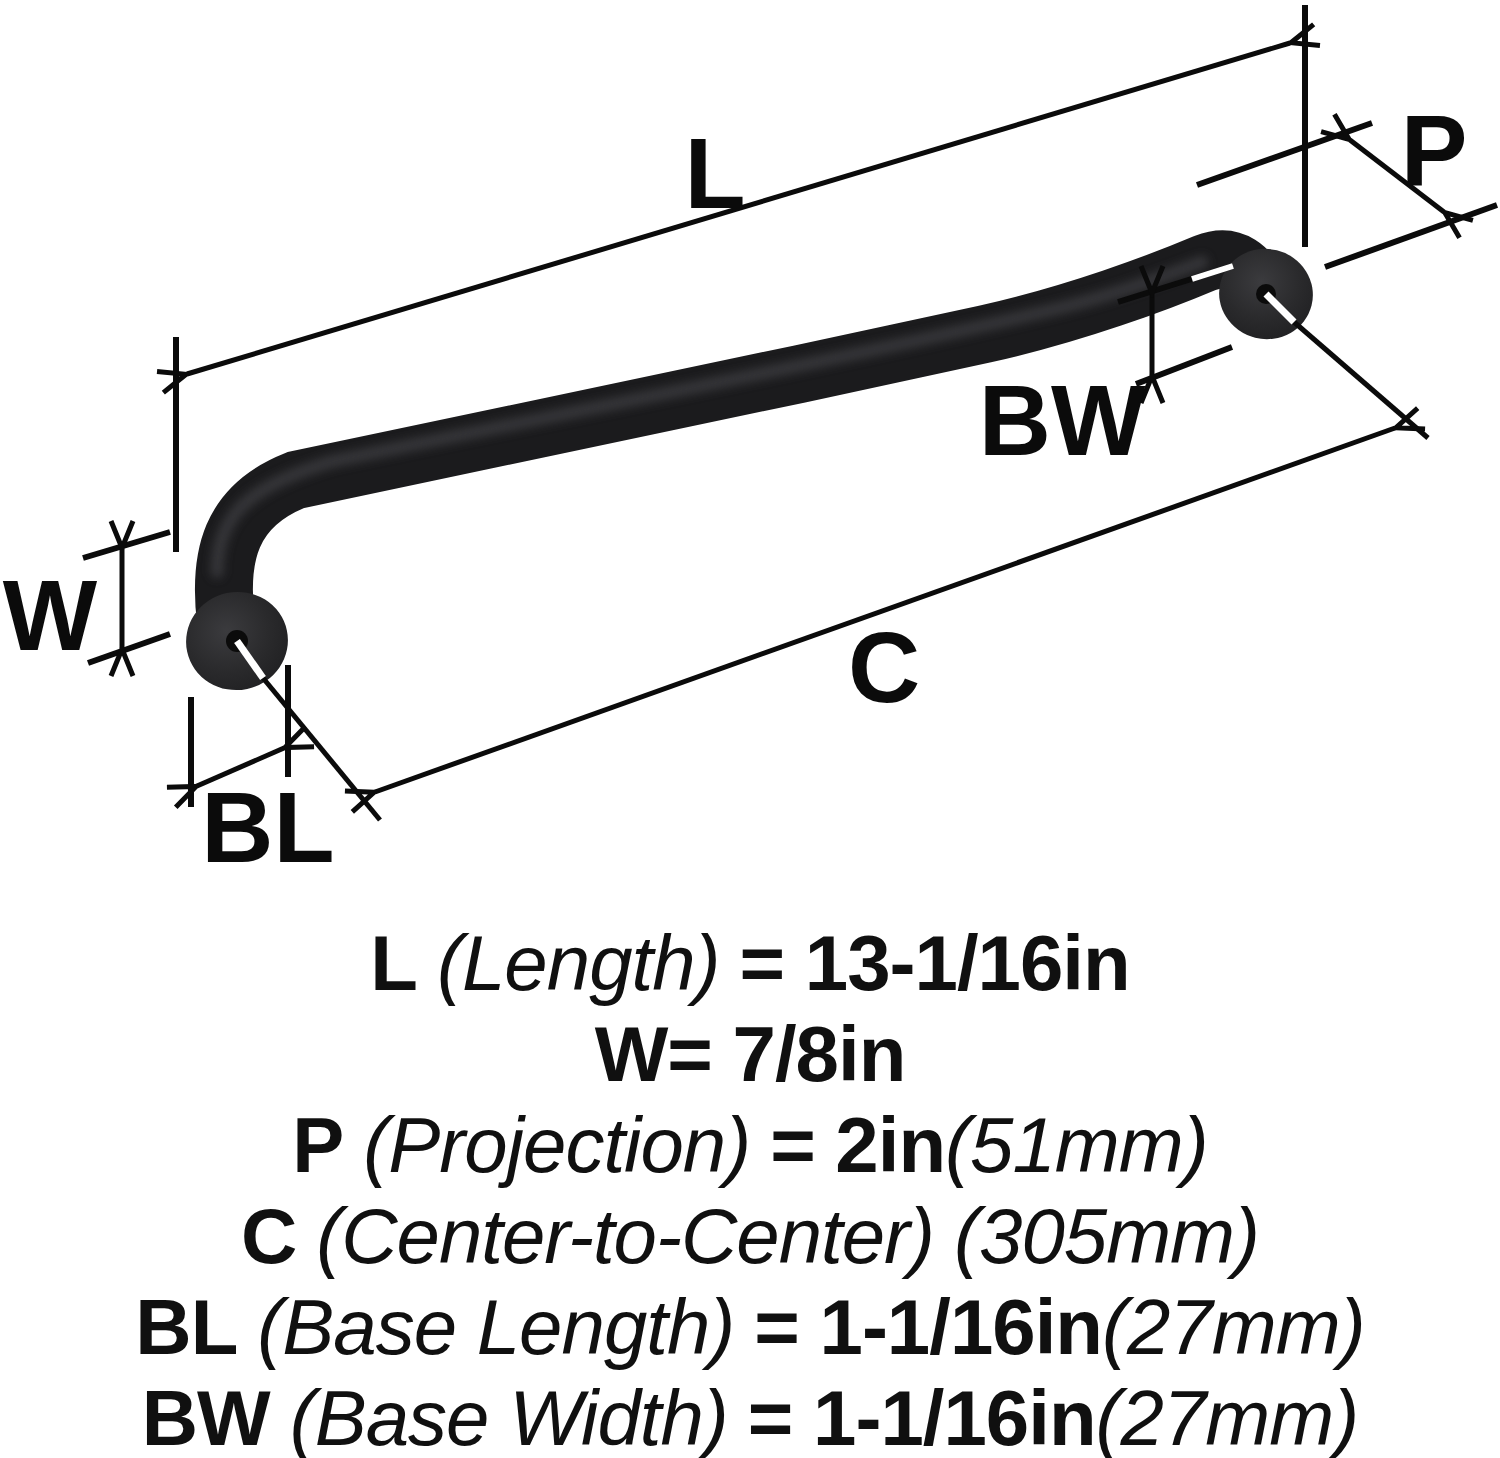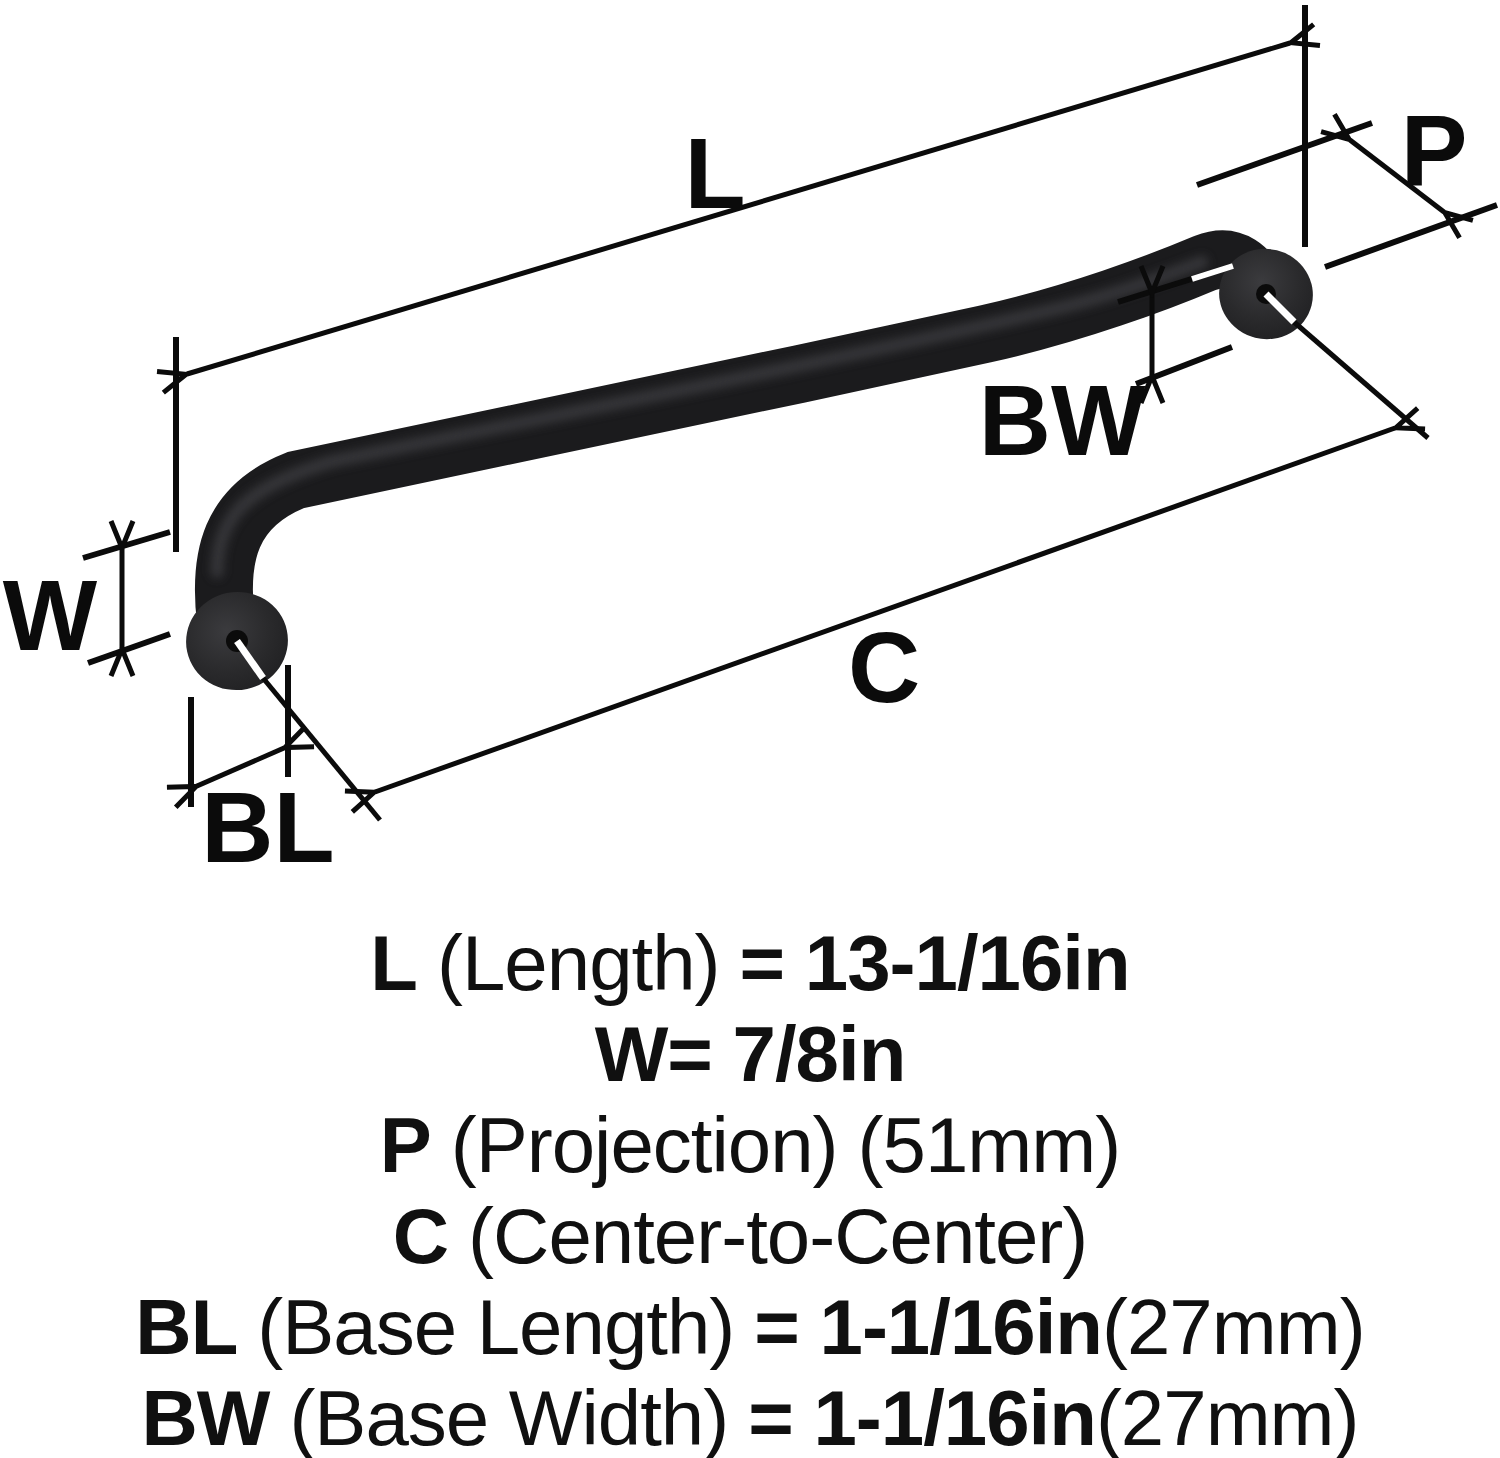--- a/index.html
+++ b/index.html
@@ -4,21 +4,21 @@
 <style>
   html,body{margin:0;padding:0;background:#ffffff;}
   body{width:1500px;height:1458px;overflow:hidden;font-family:"Liberation Sans",sans-serif;}
   .stage{position:relative;width:1500px;height:1458px;background:#fff;}
   .diagram-svg{position:absolute;left:0;top:0;}
   .dim-label{font-family:"Liberation Sans",sans-serif;font-weight:bold;font-size:100px;fill:#0b0b0b;}
   .specs{position:absolute;left:0;top:912px;width:1500px;padding-top:6px;}
   .spec-row{height:91px;display:flex;justify-content:center;align-items:baseline;
             font-size:78px;color:#101010;letter-spacing:-1px;line-height:91px;white-space:pre;}
   .spec-row .b{font-weight:700;}
-  .spec-row .r{font-weight:400;}
+  .spec-row .r{font-weight:400;font-style:italic;}
   .spec-row .nm{margin:0 20px;}
 </style>
 </head>
 <body>
 
 <div class="stage">
 
   <svg class="diagram-svg" width="1500" height="912" viewBox="0 0 1500 912">
     <defs>
       <marker id="ah" markerUnits="userSpaceOnUse" markerWidth="44" markerHeight="32" viewBox="-2 -14 44 28" refX="2" refY="0" orient="auto-start-reverse">
@@ -84,24 +84,24 @@
   </svg>
 
   <div class="specs">
     <div class="spec-row">
       <span class="b">L</span><span class="r nm">(Length)</span><span class="b">= 13-1/16in</span>
     </div>
     <div class="spec-row">
       <span class="b">W</span><span class="b">= 7/8in</span>
     </div>
     <div class="spec-row">
-      <span class="b">P</span><span class="r nm">(Projection)</span><span class="r">(51mm)</span>
+      <span class="b">P</span><span class="r nm">(Projection)</span><span class="b">= 2in</span><span class="r">(51mm)</span>
     </div>
     <div class="spec-row">
-      <span class="b">C</span><span class="r nm">(Center-to-Center)</span>
+      <span class="b">C</span><span class="r nm">(Center-to-Center)</span><span class="r">(305mm)</span>
     </div>
     <div class="spec-row">
       <span class="b">BL</span><span class="r nm">(Base Length)</span><span class="b">= 1-1/16in</span><span class="r">(27mm)</span>
     </div>
     <div class="spec-row">
       <span class="b">BW</span><span class="r nm">(Base Width)</span><span class="b">= 1-1/16in</span><span class="r">(27mm)</span>
     </div>
   </div>
 
 </div>

